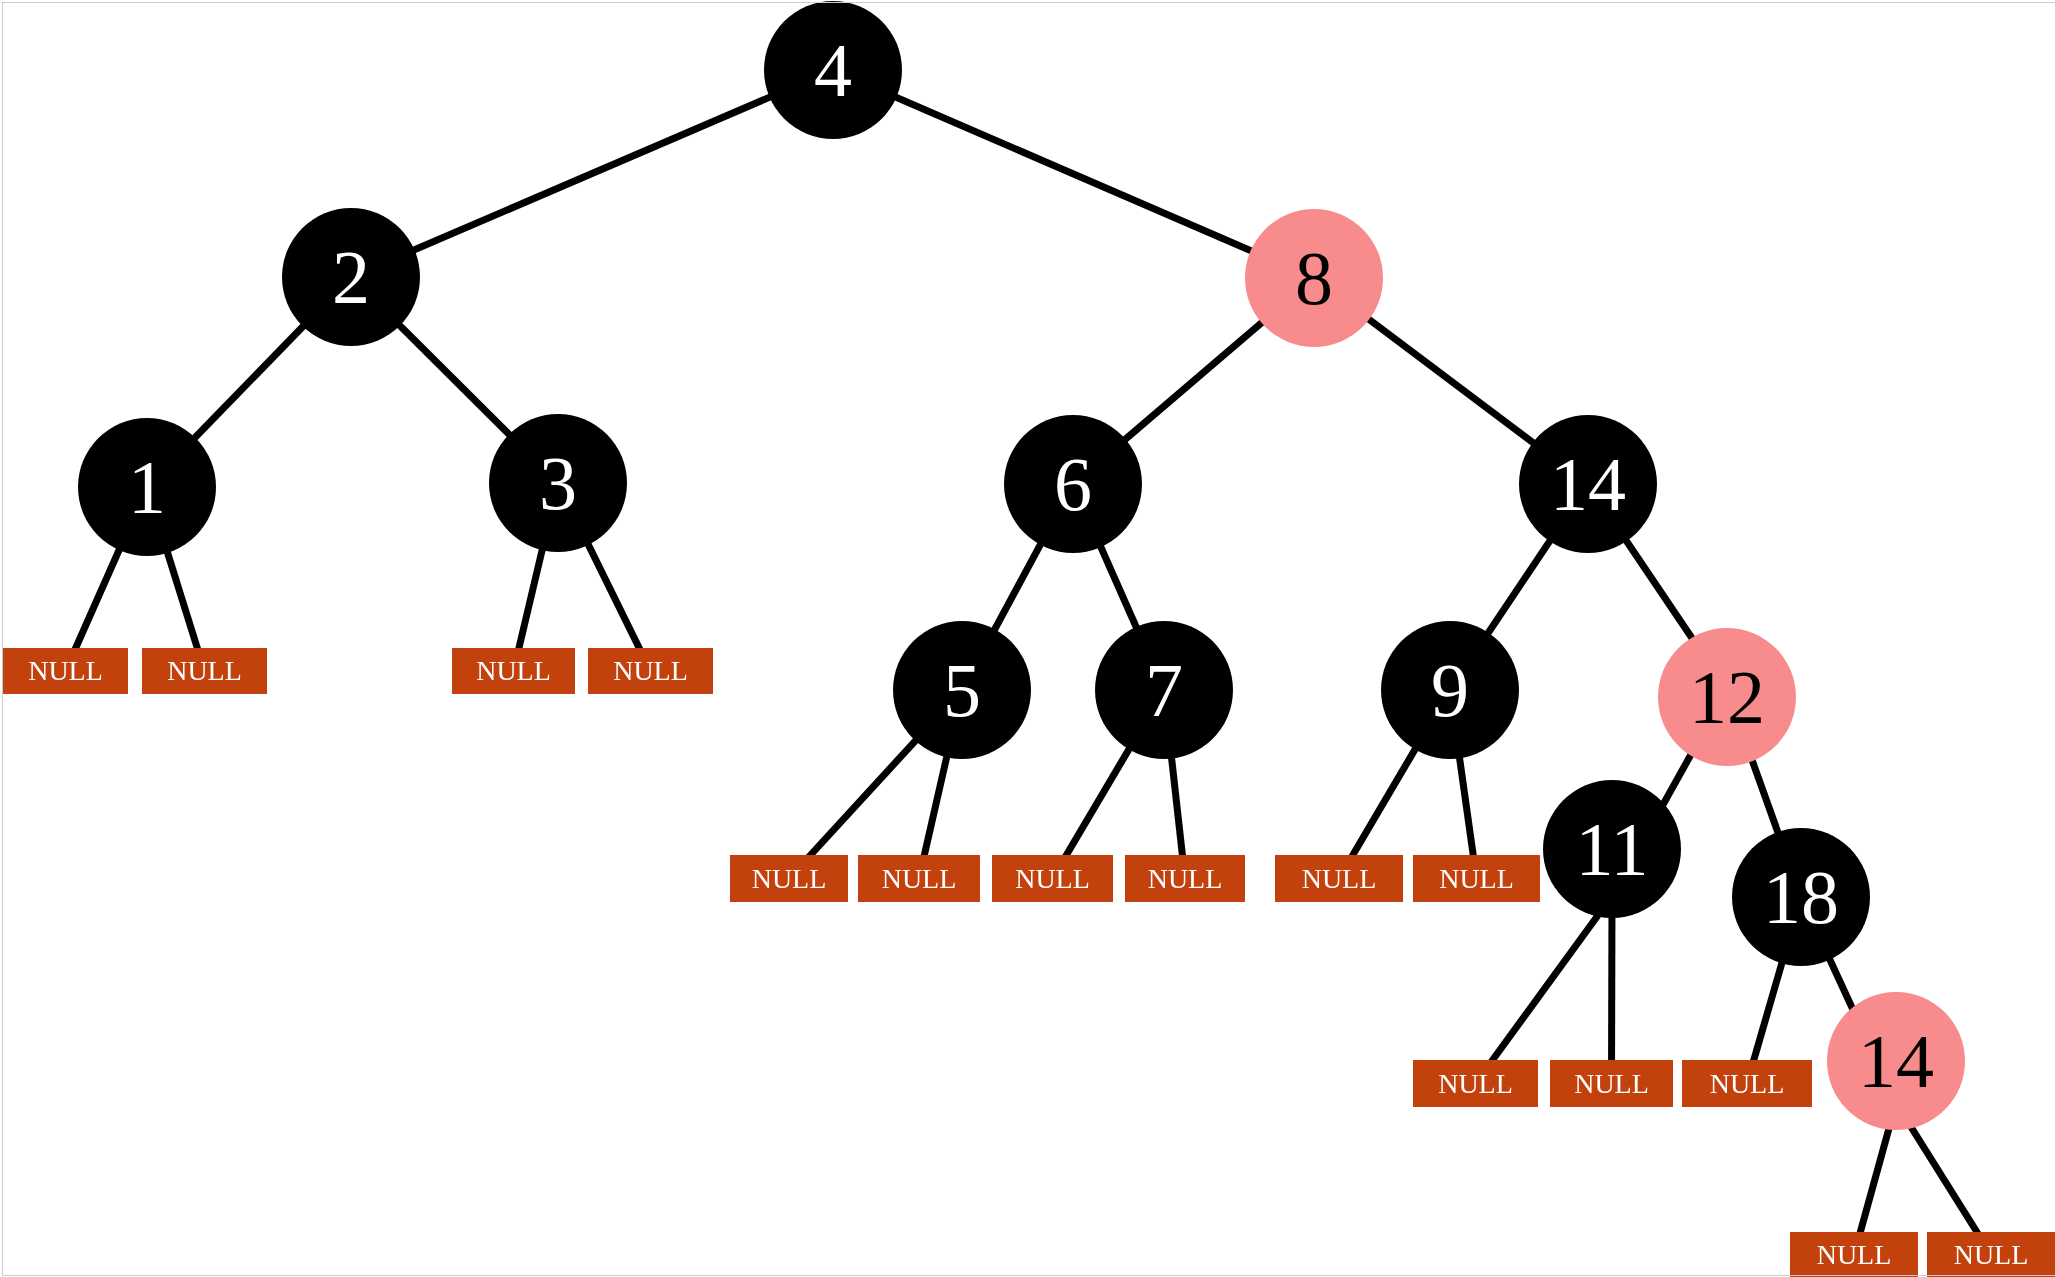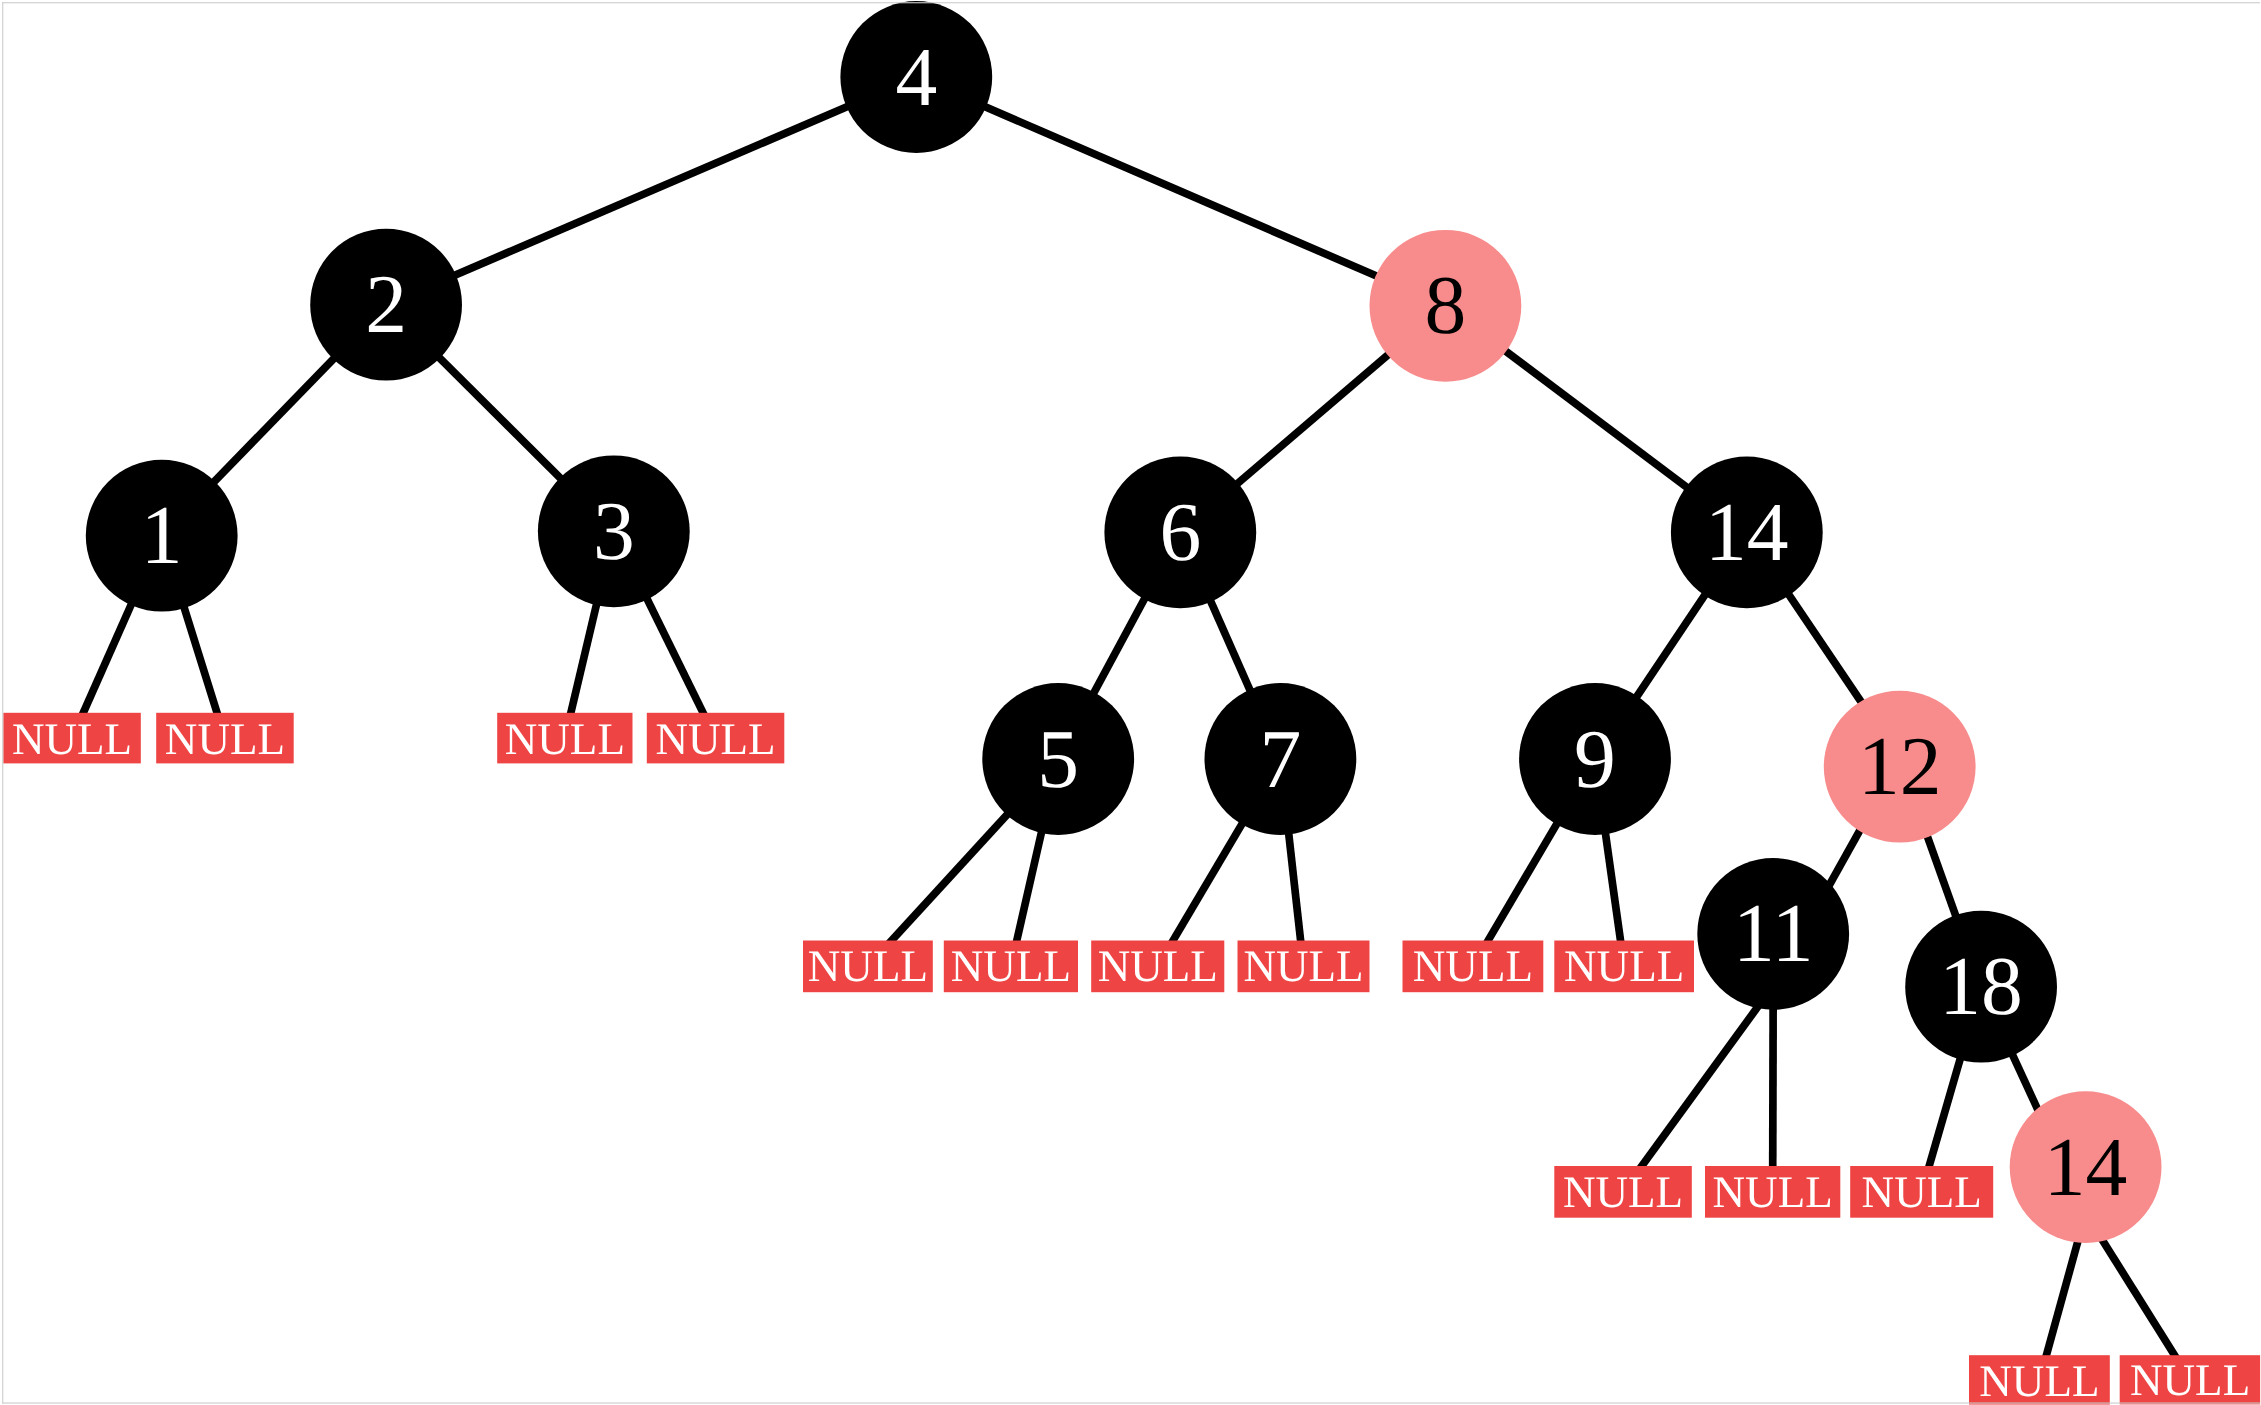--- a/index.html
+++ b/index.html
@@ -48,26 +48,26 @@
   .tree-node.black {
     background: #000000;
     color: #ffffff;
   }
   .tree-node.red {
     background: #f88c8c;
     color: #000000;
   }
   .null-leaf {
     position: absolute;
-    background: #ef4444;
+    background: #c2410c;
     color: #ffffff;
     display: flex;
     align-items: center;
     justify-content: center;
-    font-size: 41px;
+    font-size: 28px;
     line-height: 1;
     z-index: 2;
     white-space: nowrap;
   }
 </style>
 </head>
 <body>
 
 <div class="page">
   <svg id="edges-svg" width="2055" height="1277">

